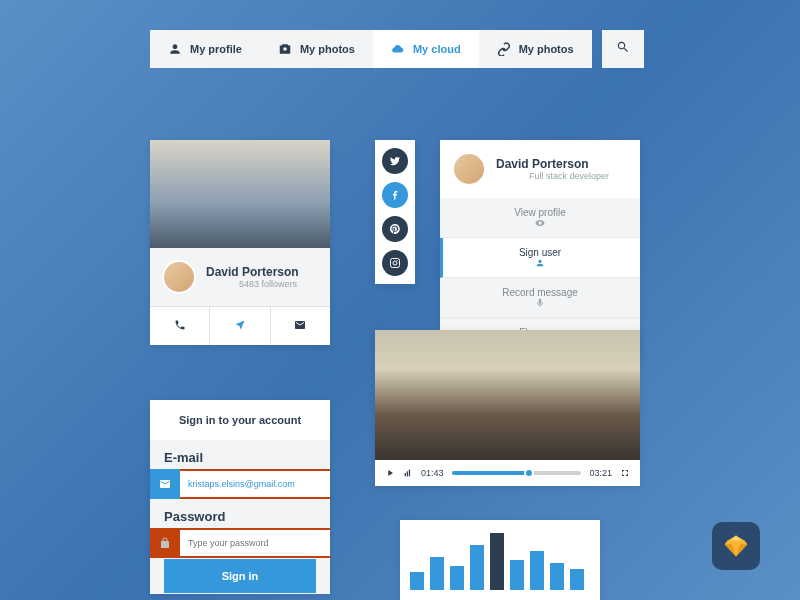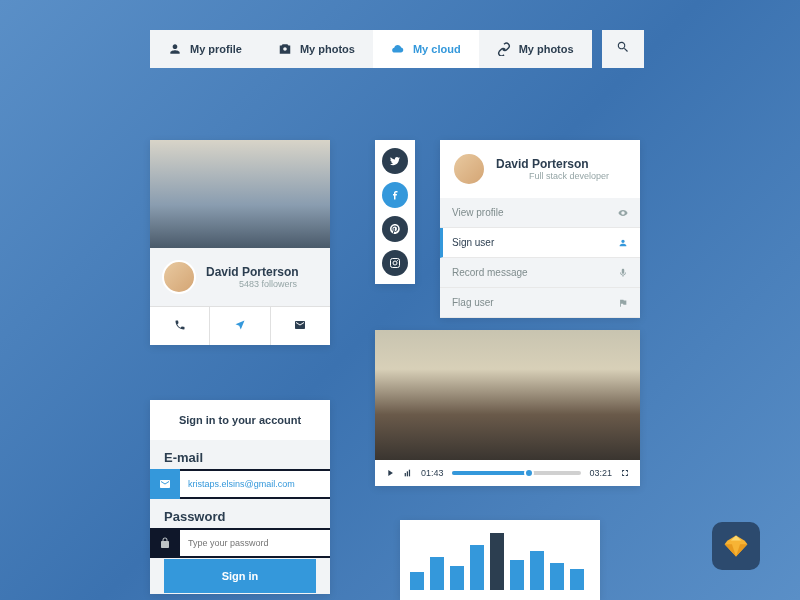--- a/index.html
+++ b/index.html
@@ -30,39 +30,39 @@
 
 .social { position: absolute; top: 140px; left: 375px; width: 40px; background: #fff; padding: 8px 0; display: flex; flex-direction: column; align-items: center; gap: 8px; box-shadow: 0 2px 8px rgba(0,0,0,0.1); }
 .social-btn { width: 26px; height: 26px; border-radius: 50%; display: flex; align-items: center; justify-content: center; cursor: pointer; }
 .social-btn svg { width: 12px; height: 12px; fill: #fff; }
 .social-dark { background: #2c3e50; }
 .social-blue { background: #3498db; }
 
 
 .user-card { position: absolute; top: 140px; left: 440px; width: 200px; background: #f2f4f6; box-shadow: 0 2px 8px rgba(0,0,0,0.1); }
 .user-header { display: flex; align-items: center; padding: 12px; background: #fff; }
-.user-item { display: flex; justify-content: space-between; align-items: center; padding: 9px 12px; font-size: 10px; color: #7f8c8d; border-bottom: 1px solid #e8e8e8; cursor: pointer; }
+.user-item { display: flex; justify-content: space-between; align-items: center; padding: 9px 12px; font-size: 10px; color: #7f8c8d; border-bottom: 1px solid #e8e8e8; cursor: pointer; flex-direction: column; }
 .user-item.active { background: #fff; color: #2c3e50; border-left: 3px solid #3498db; padding-left: 9px; }
 .user-item svg { width: 10px; height: 10px; fill: #95a5a6; }
 .user-item.active svg { fill: #3498db; }
 
 
 .video { position: absolute; top: 330px; left: 375px; width: 265px; background: #fff; box-shadow: 0 2px 8px rgba(0,0,0,0.1); }
 .video-frame { height: 130px; background: linear-gradient(180deg, #c8c4b0 0%, #d8d0b8 30%, #6a5a4a 65%, #3a3530 100%); }
 .video-controls { display: flex; align-items: center; padding: 8px 10px; gap: 8px; font-size: 9px; color: #2c3e50; }
 .video-controls svg { width: 10px; height: 10px; fill: #2c3e50; }
 .video-track { flex: 1; height: 4px; background: #d0d0d0; border-radius: 2px; position: relative; }
 .video-fill { position: absolute; left: 0; top: 0; height: 100%; width: 60%; background: #3498db; border-radius: 2px; }
 .video-knob { position: absolute; left: 60%; top: 50%; transform: translate(-50%,-50%); width: 10px; height: 10px; background: #3498db; border-radius: 50%; border: 2px solid #fff; }
 
 
 .signin { position: absolute; top: 400px; left: 150px; width: 180px; background: #f2f4f6; box-shadow: 0 2px 8px rgba(0,0,0,0.1); }
 .signin-title { background: #fff; padding: 14px; text-align: center; font-size: 11px; font-weight: 700; color: #2c3e50; }
 .signin-label { font-size: 13px; font-weight: 600; color: #2c3e50; padding: 10px 14px 4px; }
-.signin-field { display: flex; align-items: center; background: #0f172a; margin: 0; }
+.signin-field { display: flex; align-items: center; background: #c2410c; margin: 0; }
 .signin-icon-box { width: 30px; height: 30px; background: #3498db; display: flex; align-items: center; justify-content: center; }
 .signin-icon-box svg { width: 12px; height: 12px; fill: #fff; }
 .signin-icon-gray { width: 30px; height: 30px; display: flex; align-items: center; justify-content: center; }
 .signin-icon-gray svg { width: 12px; height: 12px; fill: #bdc3c7; }
 .signin-input { flex: 1; border: none; padding: 8px; font-size: 9px; color: #3498db; outline: none; }
 .signin-input.pwd { color: #bdc3c7; }
 .signin-btn { background: #3498db; color: #fff; text-align: center; padding: 11px; font-size: 11px; font-weight: 700; margin: 1px 14px; cursor: pointer; }
 
 
 .chart { position: absolute; top: 520px; left: 400px; width: 200px; height: 80px; background: #fff; padding: 10px; box-shadow: 0 2px 8px rgba(0,0,0,0.1); display: flex; align-items: flex-end; gap: 6px; }

